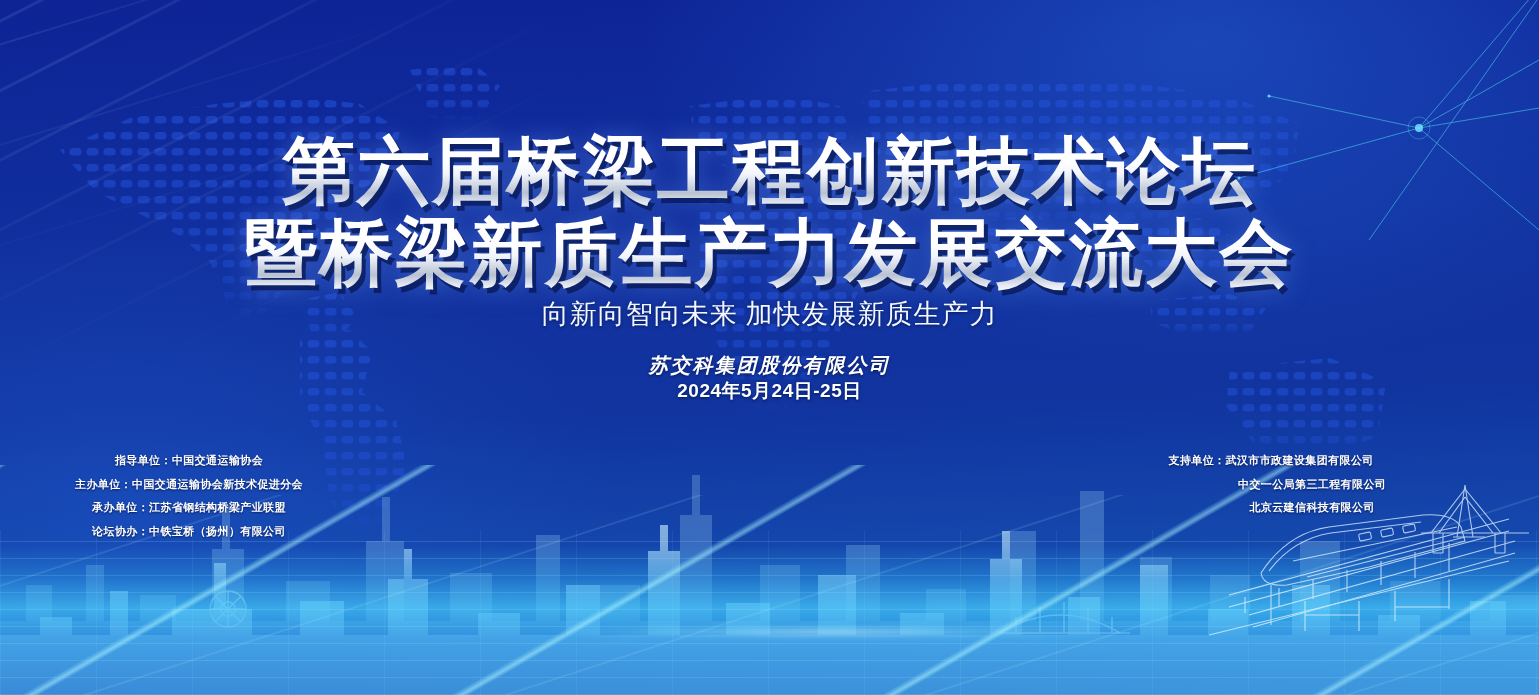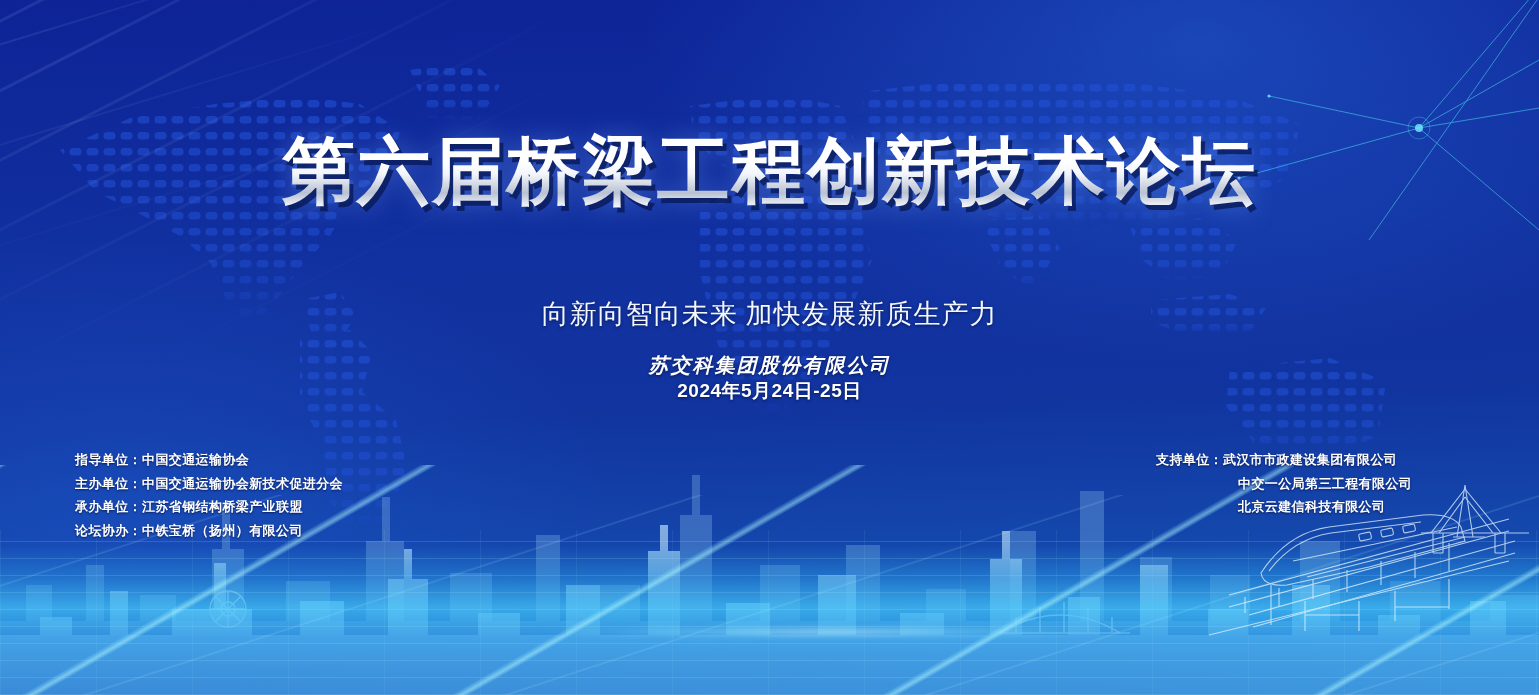--- a/index.html
+++ b/index.html
@@ -143,23 +143,24 @@
   .dates{
     position:absolute; left:0; top:378px; width:100%; text-align:center;
     font-family:"Liberation Sans","DejaVu Sans",sans-serif;
     font-size:19px; font-weight:700; letter-spacing:.5px; color:#ffffff;
     text-shadow:0 1px 3px rgba(6,20,70,.85);
   }
 
   .orgs{ position:absolute; left:0; top:449px; width:100%; height:120px; }
   .orgcol{ position:absolute; color:#ffffff; text-shadow:0 1px 2px rgba(6,20,70,.85); }
   .orgcol .row{
-    font-family:Liberation Mono, monospace;
-    font-weight:700; font-size:13px; line-height:23.5px; letter-spacing:.4px;
+    font-family:Liberation Sans, sans-serif;
+    font-weight:700; font-size:11px; line-height:23.5px; letter-spacing:.4px;
     white-space:nowrap;
+    text-align:center;
   }
   .orgcol .row .lbl{ display:inline-block; }
   #orgcol-left{ left:75px; top:0; }
   #orgcol-mid{ left:620px; top:0; }
   #orgcol-right{ left:1156px; top:0; }
   .indent{ padding-left:82px; }
 </style>
 </head>
 <body>
 
@@ -294,20 +295,21 @@
       <path d="M44,152 L306,78"></path>
       <path d="M0,160 L300,86"></path>
 
       <path d="M62,110 V150 M96,140 H150 M96,126 V156 M150,126 V156"></path>
       <path d="M186,116 V146 M240,104 V134 M186,132 H240"></path>
     </g>
   </svg>
 
   <div class="titleblock">
     <div class="title-line">第六届桥梁工程创新技术论坛</div>
+    <div class="title-line">暨桥梁新质生产力发展交流大会</div>
   </div>
 
   <div class="slogan">向新向智向未来 加快发展新质生产力</div>
   <div class="venue">苏交科集团股份有限公司</div>
   <div class="dates">2024年5月24日-25日</div>
 
   <div class="orgs">
 
     <div class="orgcol" id="orgcol-left">
       <div class="row"><span class="lbl">指导单位：</span><span>中国交通运输协会</span></div>

